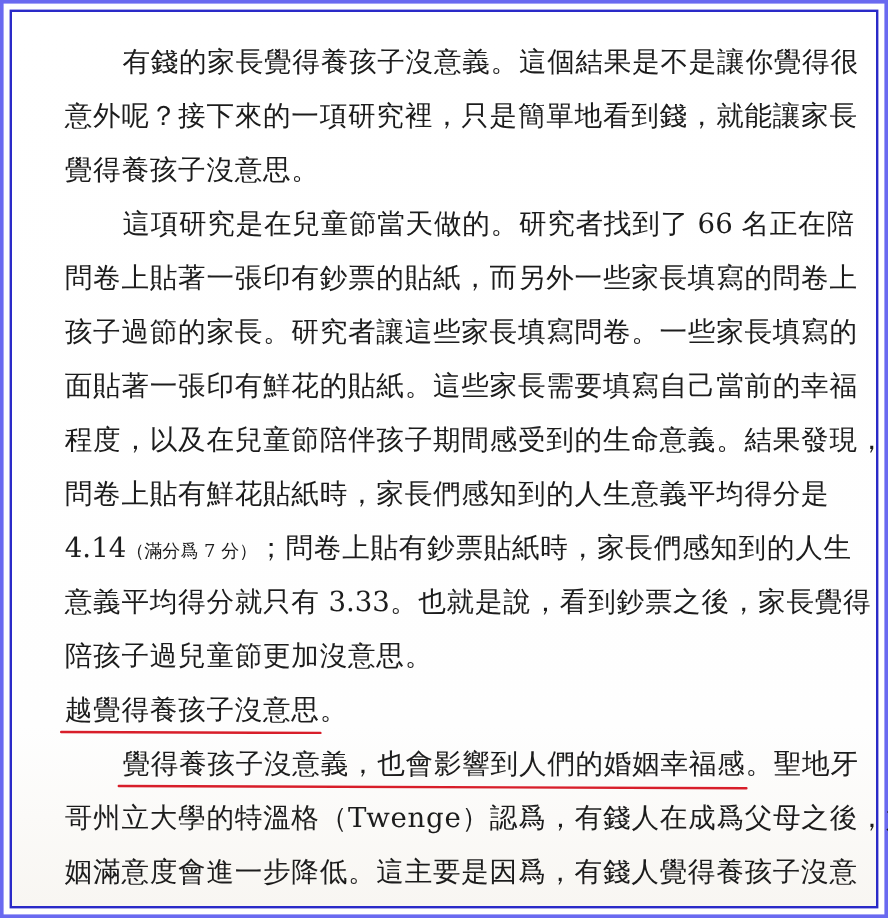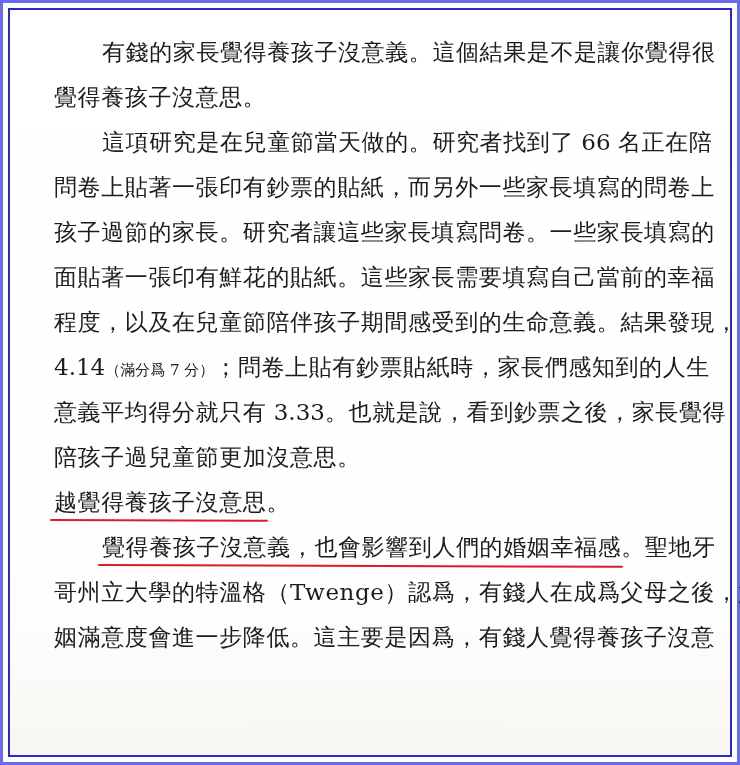--- a/index.html
+++ b/index.html
@@ -71,37 +71,43 @@
 <body>
 
 <div class="frame-outer">
   <div class="frame-inner">
     <div class="page">
 
       <div class="line indent">
         <span>有錢的家長覺得養孩子沒意義。這個結果是不是讓你覺得很</span>
       </div>
       <div class="line">
+        <span>意外呢？接下來的一項研究裡，只是簡單地看到錢，就能讓家長</span>
+      </div>
+      <div class="line">
         <span>覺得養孩子沒意思。</span>
       </div>
 
       <div class="line indent">
         <span>這項研究是在兒童節當天做的。研究者找到了</span><span class="num"> 66 </span><span>名正在陪</span>
       </div>
       <div class="line">
         <span>問卷上貼著一張印有鈔票的貼紙，而另外一些家長填寫的問卷上</span>
       </div>
       <div class="line">
         <span>孩子過節的家長。研究者讓這些家長填寫問卷。一些家長填寫的</span>
       </div>
       <div class="line">
         <span>面貼著一張印有鮮花的貼紙。這些家長需要填寫自己當前的幸福</span>
       </div>
       <div class="line">
         <span>程度，以及在兒童節陪伴孩子期間感受到的生命意義。結果發現，</span>
+      </div>
+      <div class="line">
+        <span>問卷上貼有鮮花貼紙時，家長們感知到的人生意義平均得分是</span>
       </div>
       <div class="line">
         <span class="num">4.14</span><span class="small">（滿分爲 7 分）</span><span>；問卷上貼有鈔票貼紙時，家長們感知到的人生</span>
       </div>
       <div class="line">
         <span>意義平均得分就只有</span><span class="num"> 3.33</span><span>。也就是說，看到鈔票之後，家長覺得</span>
       </div>
       <div class="line">
         <span>陪孩子過兒童節更加沒意思。</span>
       </div>

